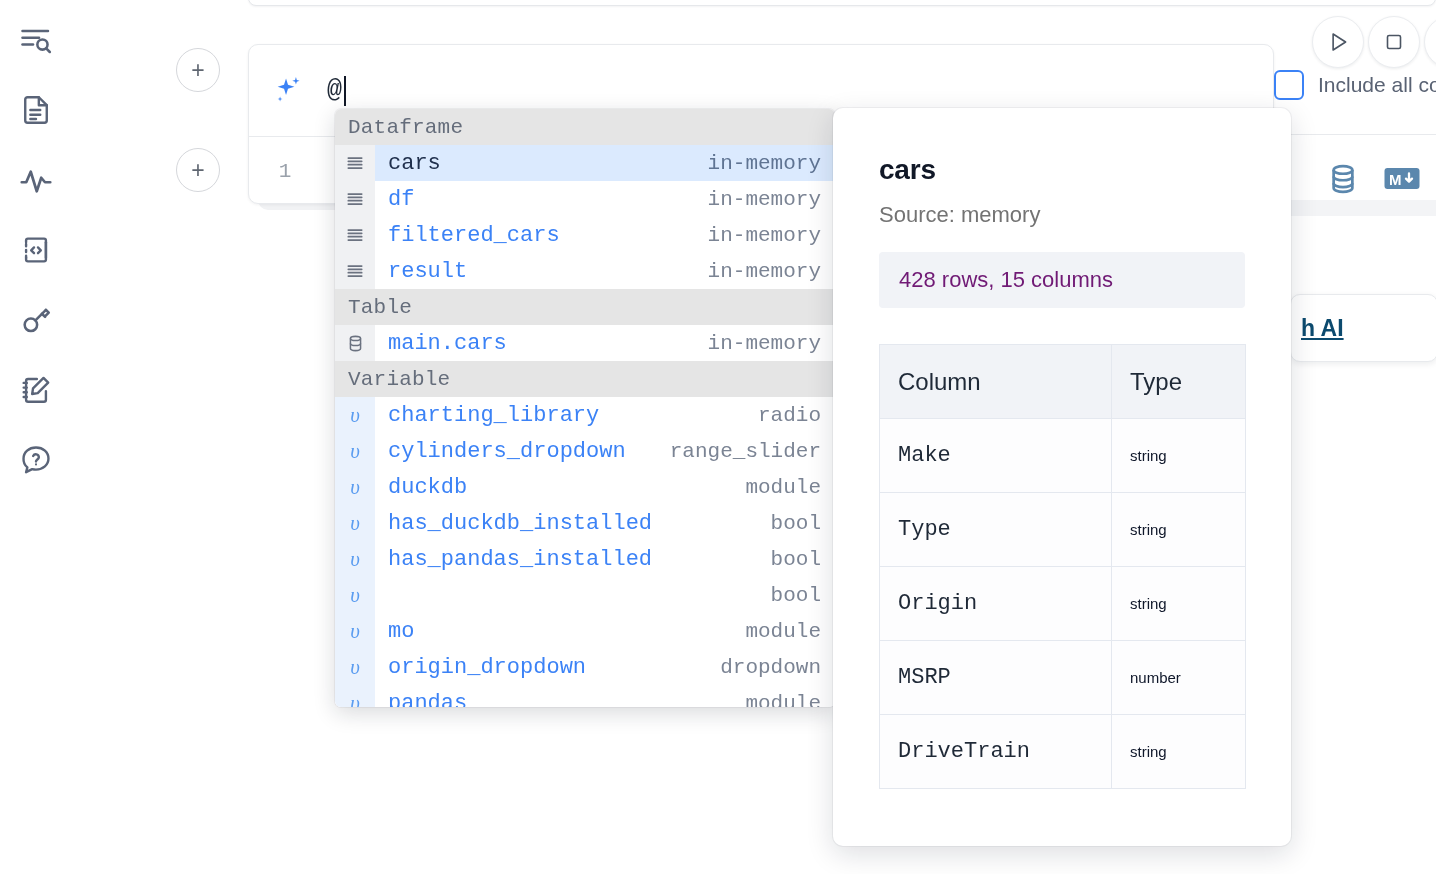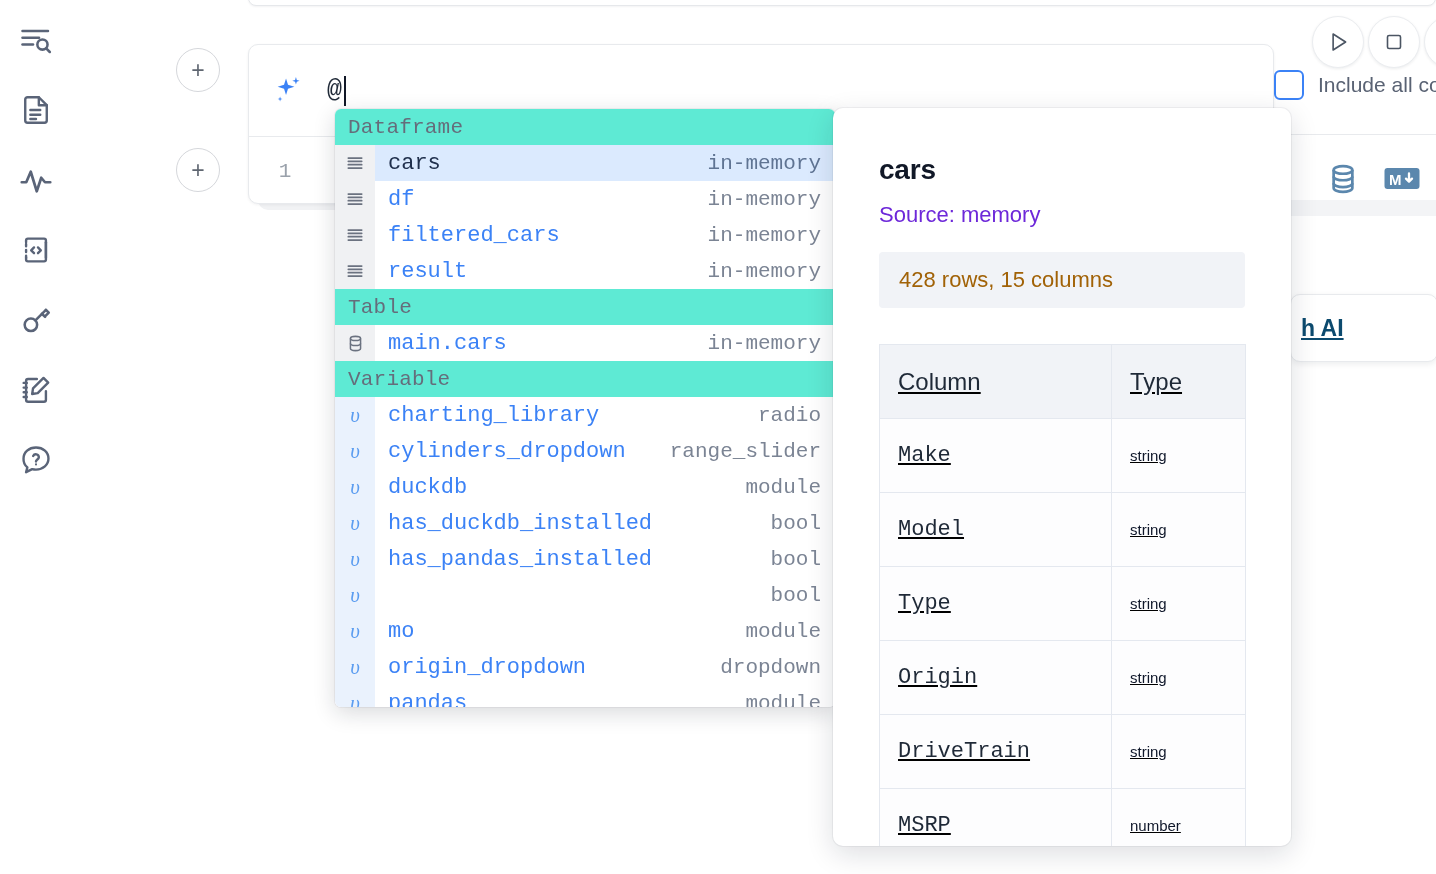--- a/index.html
+++ b/index.html
@@ -224,21 +224,21 @@
     border-radius: 6px;
     box-shadow: 0 6px 22px rgba(16,24,40,.16), 0 0 0 1px rgba(16,24,40,.05);
     overflow: hidden;
     z-index: 20;
     font-family: "Liberation Mono", monospace;
   }
   .ac-group {
     height: 36px;
     display: flex; align-items: center;
     padding-left: 13px;
-    background: #5eead4;
+    background: #e5e5e5;
     font-size: 21px;
     color: #656d7b;
     letter-spacing: .2px;
   }
   .ac-item {
     height: 36px;
     display: flex;
     align-items: center;
     font-size: 22px;
     background: #ffffff;
@@ -286,36 +286,35 @@
   .detail h2 {
     margin: 0;
     font-size: 28px;
     font-weight: 700;
     color: #111827;
     letter-spacing: -.2px;
   }
   .detail .src {
     margin-top: 16px;
     font-size: 22px;
-    color: #6d28d9;
+    color: #737373;
   }
   .detail .shape {
     margin-top: 24px;
     background: #f1f3f7;
     border-radius: 4px;
     padding: 15px 20px;
     font-size: 22px;
-    color: #a16207;
+    color: #701a75;
   }
   .dtable {
     margin-top: 36px;
     width: 366px;
     border-collapse: collapse;
     table-layout: fixed;
-    text-decoration: underline;
   }
   .dtable th, .dtable td {
     border: 1px solid #e4e8ef;
     text-align: left;
     padding: 0 18px;
     height: 74px;
     vertical-align: middle;
   }
   .dtable th {
     background: #f1f3f7;
@@ -603,36 +602,32 @@
             <th>Column</th>
             <th>Type</th>
           </tr>
         </thead>
       <tbody id="detail-body">
           <tr>
             <td class="col">Make</td>
             <td class="typ">string</td>
           </tr>
           <tr>
-            <td class="col">Model</td>
-            <td class="typ">string</td>
-          </tr>
-          <tr>
             <td class="col">Type</td>
             <td class="typ">string</td>
           </tr>
           <tr>
             <td class="col">Origin</td>
             <td class="typ">string</td>
           </tr>
           <tr>
+            <td class="col">MSRP</td>
+            <td class="typ">number</td>
+          </tr>
+          <tr>
             <td class="col">DriveTrain</td>
             <td class="typ">string</td>
-          </tr>
-          <tr>
-            <td class="col">MSRP</td>
-            <td class="typ">number</td>
           </tr>
         </tbody>
     </table>
   </div>
 
 </div>
 
 </body></html>

